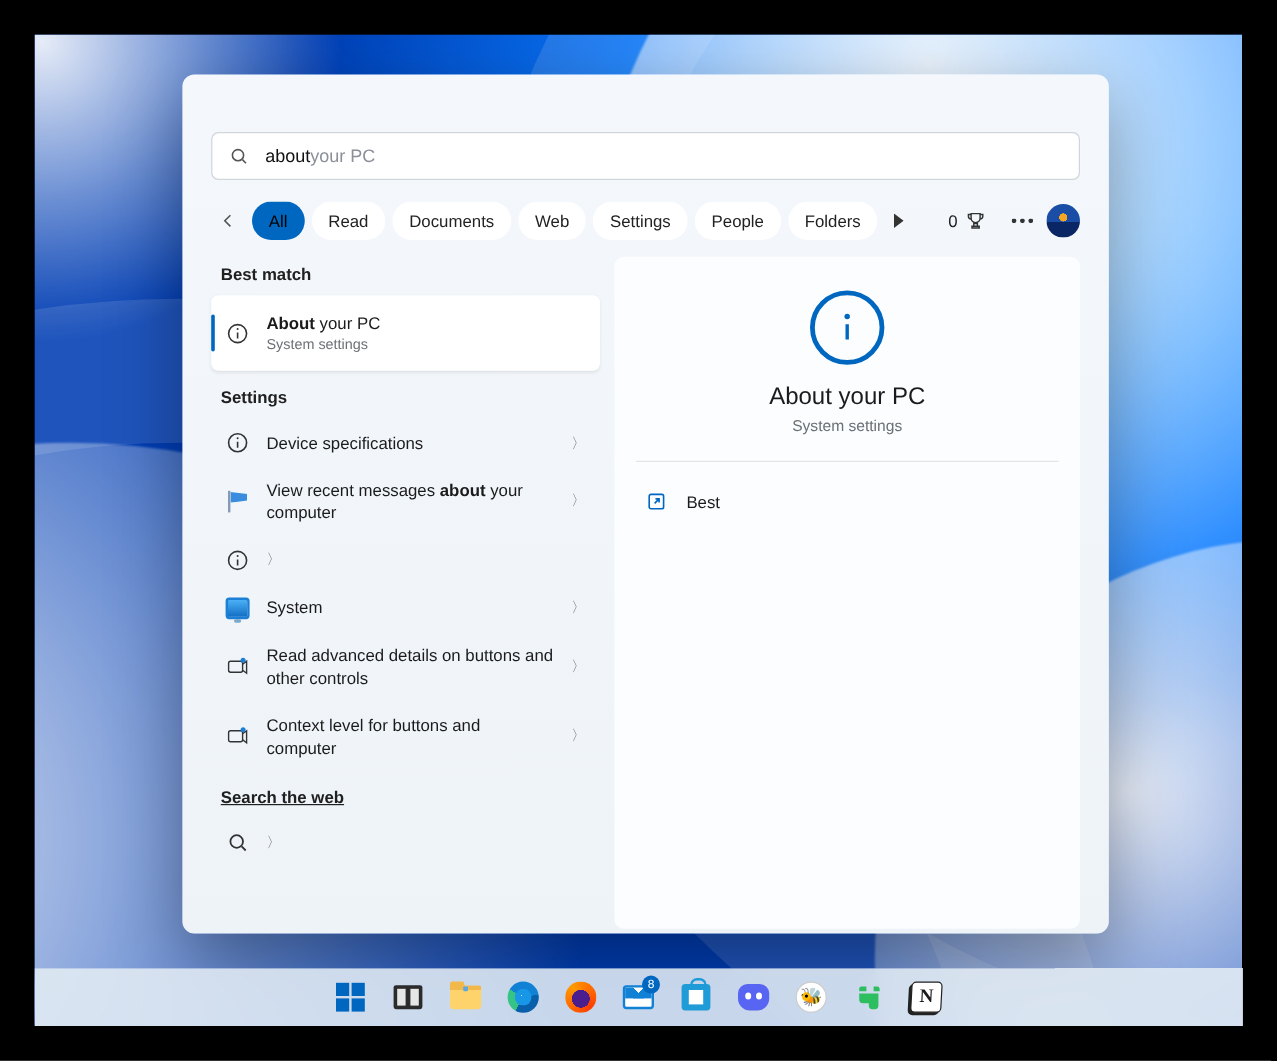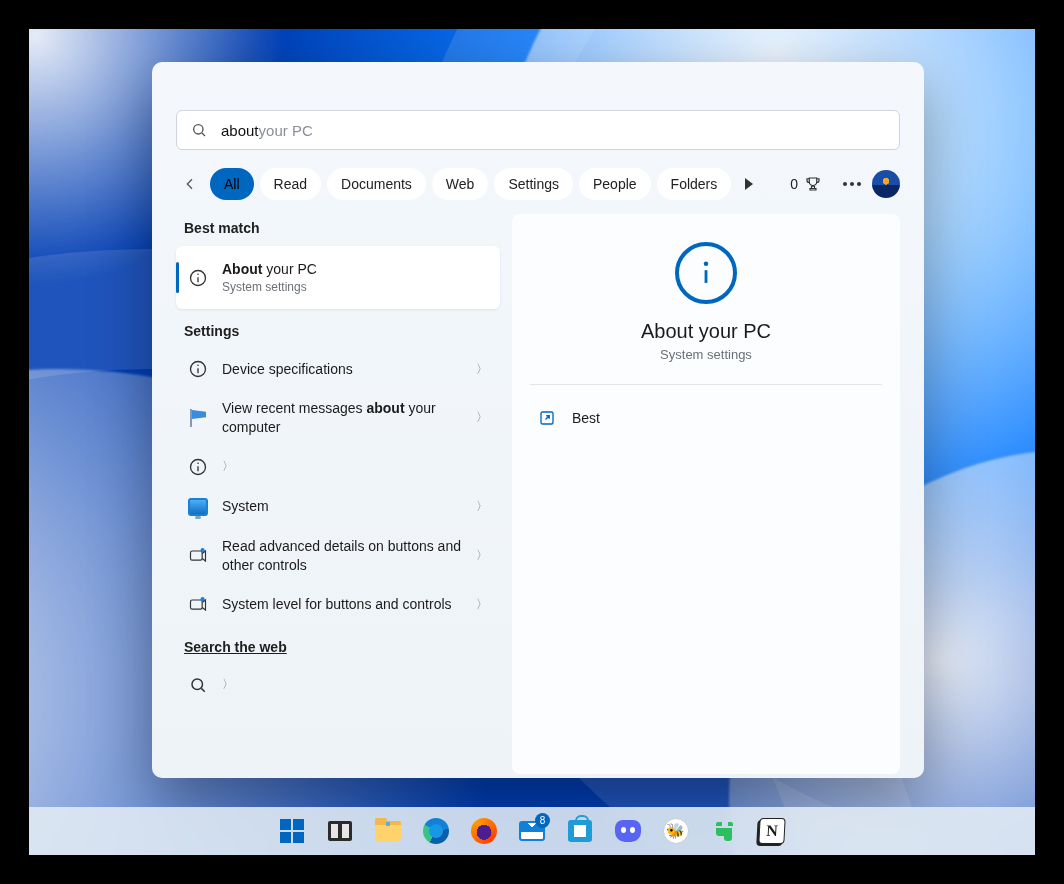--- a/index.html
+++ b/index.html
@@ -310,21 +310,21 @@
       </div>
 
       <div class="result">
         <div class="ico ease-ico">
           <svg viewBox="0 0 24 24" fill="none" stroke="#333" stroke-width="1.4">
               <rect x="3" y="6" width="14" height="11" rx="2"></rect>
               <path d="M17 9l4-3v12l-4-3"></path>
               <circle cx="17.5" cy="5" r="2.5" fill="#1c7fd6" stroke="none"></circle>
             </svg>
         </div>
-        <div class="txt"><span>System level for buttons and controls</span></div>
+        <div class="txt"><span>Context level for buttons and computer</span></div>
         <div class="chev">〉</div>
       </div>
 
       <div class="sect-title" style="margin-top:14px;text-decoration:underline;">Search the web</div>
 
       <div class="result">
         <div class="ico">
           <svg viewBox="0 0 24 24" width="18" height="18" fill="none" stroke="#333" stroke-width="2">
               <circle cx="11" cy="11" r="7"></circle>
               <line x1="16.5" y1="16.5" x2="21" y2="21"></line>

